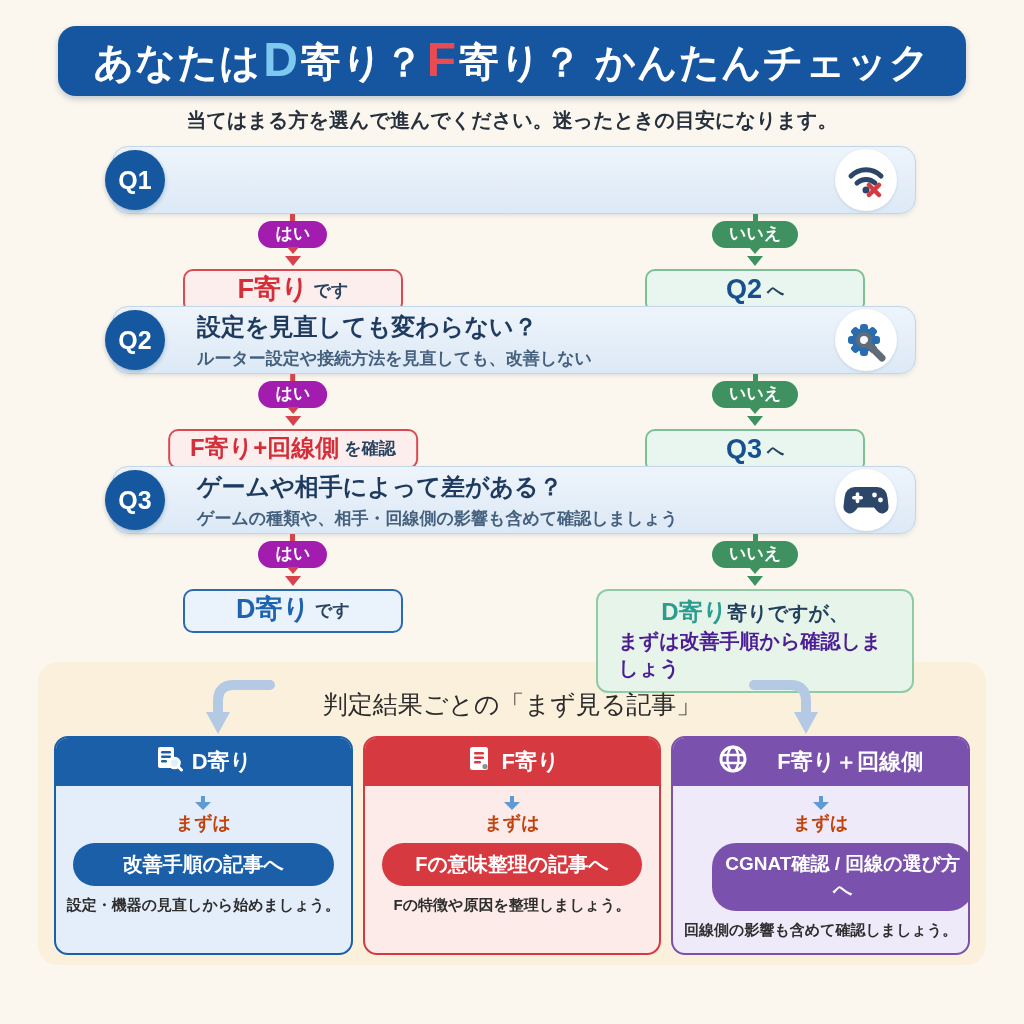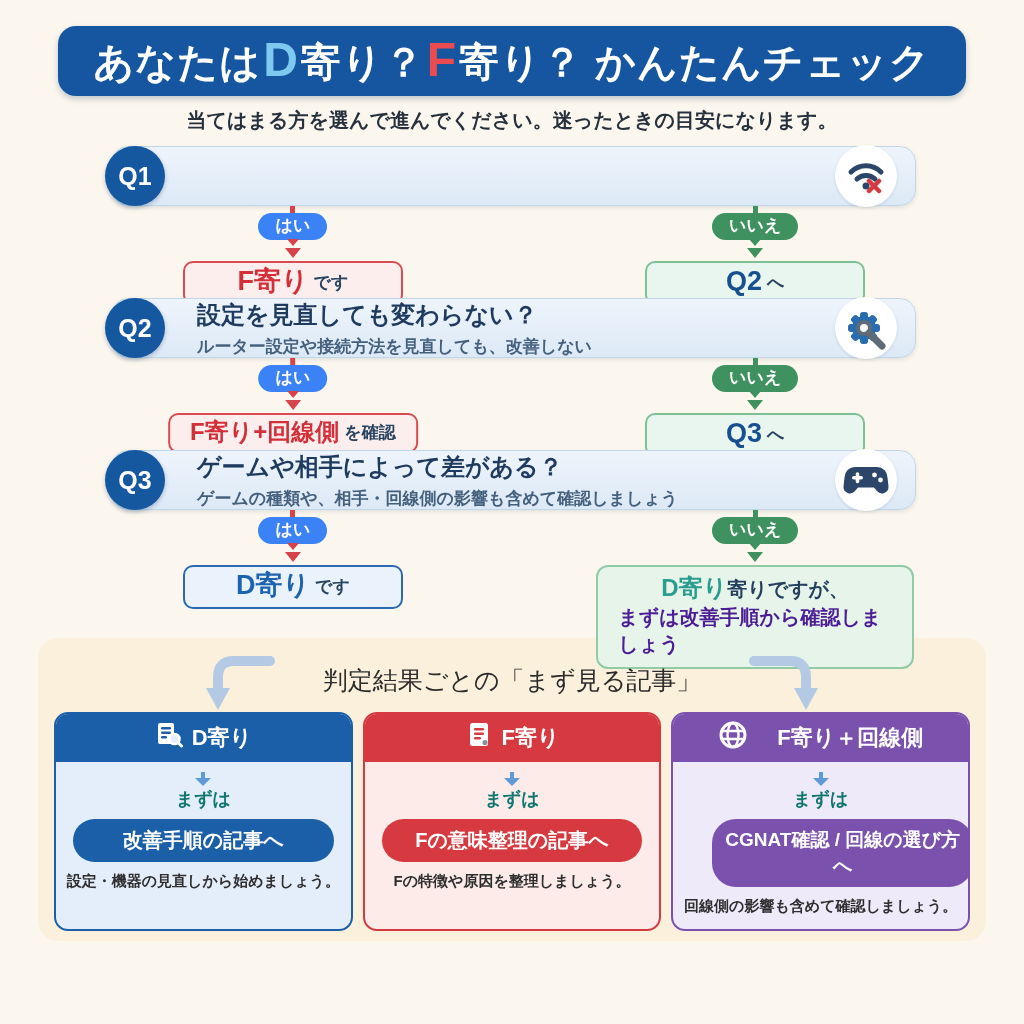--- a/index.html
+++ b/index.html
@@ -23,21 +23,21 @@
   .banner .t-d { color:#7ec9ef; font-size:48px; font-weight:800; margin:0 2px; }
   .banner .t-f { color:#ea4b50; font-size:48px; font-weight:800; margin:0 2px; }
   .subtitle {
     text-align:center; font-size:20px; font-weight:800; color:#26313d;
     margin-top:11px;
   }
   
   .qcard {
     position:relative;
     margin:12px 108px 0 112px;
-    height:60px;
+    height:68px;
     background:linear-gradient(#eef4fb,#dce9f6);
     border:1px solid #c2d6ea;
     border-radius:16px;
     display:flex; align-items:center;
     padding:8px 18px 8px 84px;
     box-shadow:0 2px 4px rgba(40,70,110,.12);
   }
   .qbadge {
     position:absolute; left:-8px; top:50%; transform:translateY(-50%);
     width:60px; height:60px; border-radius:50%;
@@ -64,21 +64,21 @@
   }
   .branch.left  { left:22.5%; transform:translateX(-50%); }
   .branch.right { left:80%;   transform:translateX(-50%); }
   .stem { width:5px; height:7px; }
   .pill {
     color:#fff; font-size:17px; font-weight:800;
     padding:3px 17px 4px; border-radius:15px; line-height:1.2;
   }
   .tail { width:0;height:0;border-left:6px solid transparent;border-right:6px solid transparent;border-top:7px solid; margin-top:-1px; }
   .arrhead { width:0;height:0;border-left:8px solid transparent;border-right:8px solid transparent;border-top:10px solid; margin-top:2px; }
-  .red   .stem{background:#d6434b;} .red .pill{background:#3b82f6;} .red .tail{border-top-color:#d6434b;} .red .arrhead{border-top-color:#d6434b;}
+  .red   .stem{background:#d6434b;} .red .pill{background:#a21caf;} .red .tail{border-top-color:#d6434b;} .red .arrhead{border-top-color:#d6434b;}
   .green .stem{background:#3f9160;} .green .pill{background:#3f9160;} .green .tail{border-top-color:#3f9160;} .green .arrhead{border-top-color:#3f9160;}
   .resbox {
     margin-top:3px;
     display:flex; align-items:center; justify-content:center; gap:5px;
     border:2px solid; border-radius:10px;
     padding:2px 20px 4px; min-width:220px;
   }
   .res-em { font-size:27px; font-weight:800; line-height:1.25; }
   .res-rest { font-size:17px; font-weight:700; color:#27435f; }
   .resbox.f { background:#fdeeee; border-color:#d94b52; } .resbox.f .res-em{color:#d42f38;}
@@ -108,21 +108,21 @@
   .acard { flex:1; border:2px solid; border-radius:14px; overflow:hidden; background:#fff; }
   .acard-head {
     height:48px; display:flex; align-items:center; justify-content:center; gap:9px;
     color:#fff; font-size:22px; font-weight:800;
   }
   .acard-body {
     display:flex; flex-direction:column; align-items:center; text-align:center;
     padding:8px 10px 13px;
   }
   .mini-arrow { margin-top:2px; }
-  .step-label { font-size:18px; font-weight:800; color:#0f766e; margin:1px 0 8px; }
+  .step-label { font-size:18px; font-weight:800; color:#c2410c; margin:1px 0 8px; }
   .cta {
     width:95%; border:none; border-radius:24px; padding:8px 6px;
     color:#fff; font-size:20px; font-weight:800; font-family:inherit; cursor:pointer;
   }
   .caption { font-size:15px; font-weight:700; color:#2e2e2e; margin-top:10px; }
   .acard.blue   { border-color:#1a5fa8; background:#e4eefb; } .acard.blue .acard-head{background:#1a5fa8;}   .acard.blue .cta{background:#1a5fa8;}
   .acard.redc   { border-color:#d6393f; background:#fcebe9; } .acard.redc .acard-head{background:#d6393f;}   .acard.redc .cta{background:#d6393f;}
   .acard.purple { border-color:#7a52ad; background:#efeaf9; } .acard.purple .acard-head{background:#7a52ad;gap:29px;} .acard.purple .cta{background:#7a52ad;margin-left:44px;}
 </style>
 </head>

